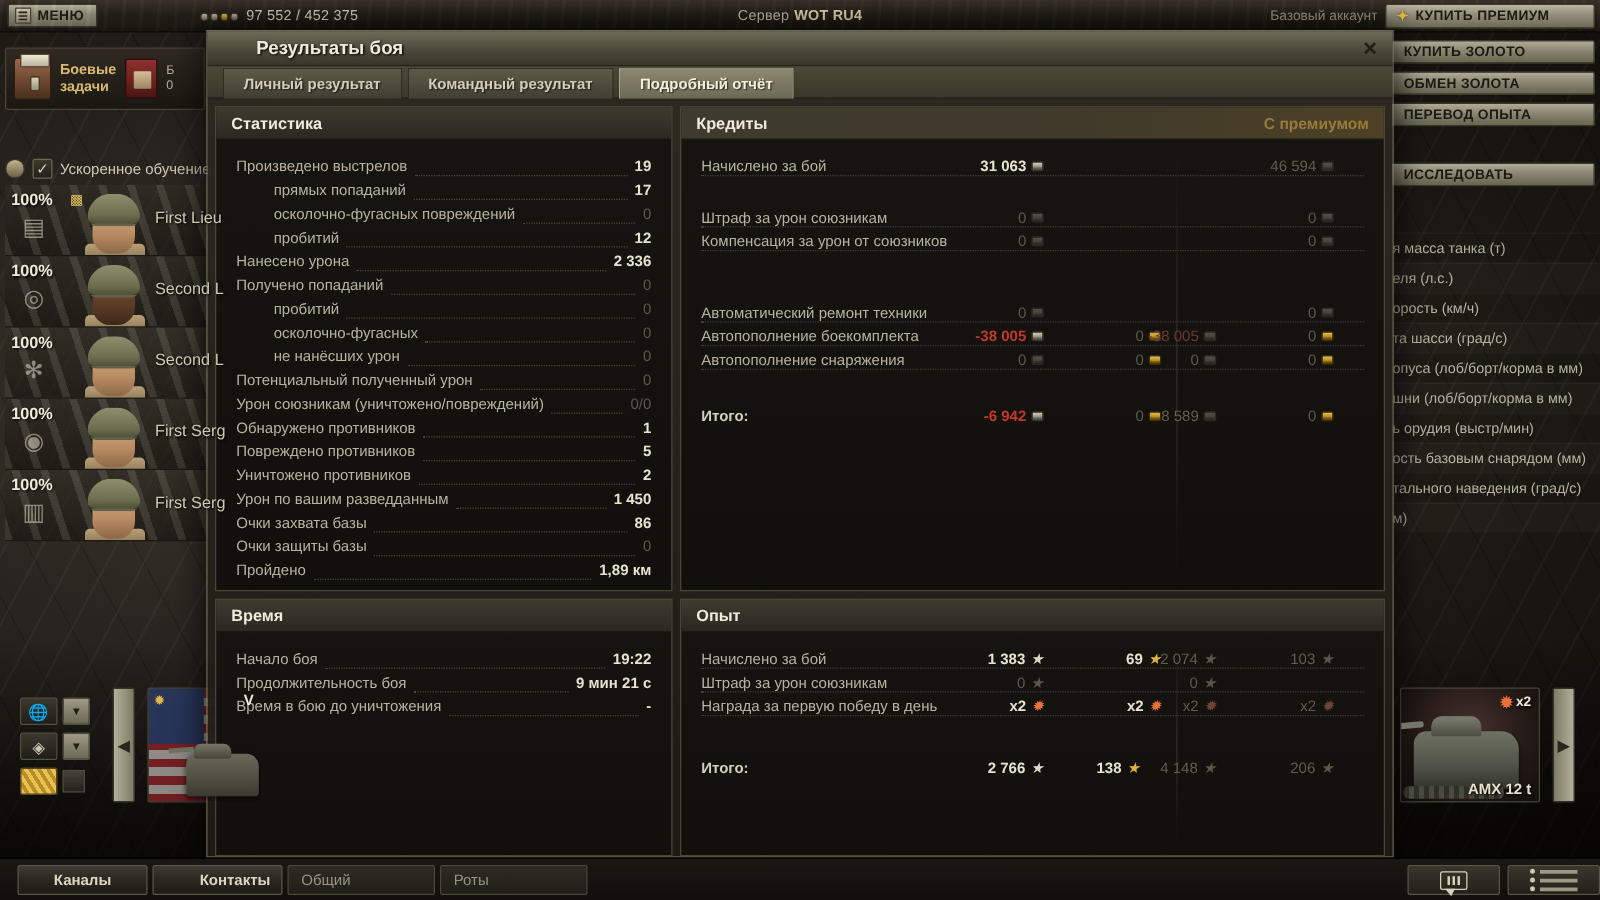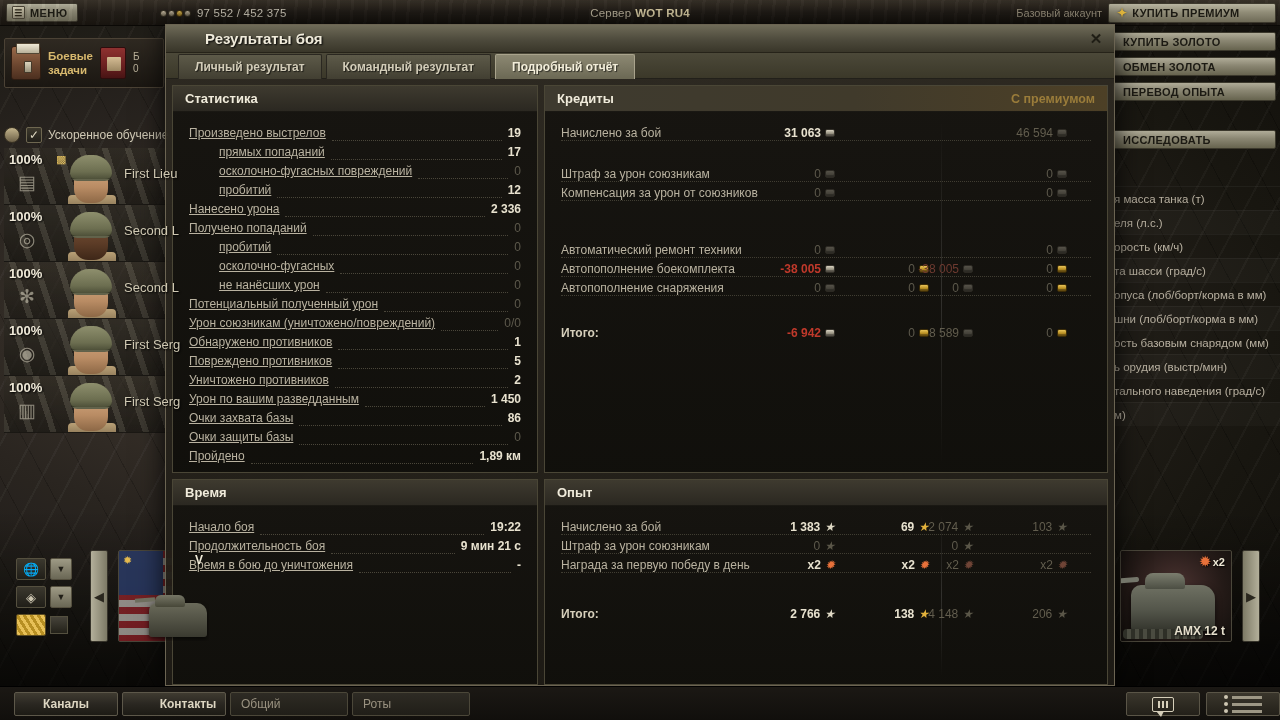--- a/index.html
+++ b/index.html
@@ -371,21 +371,21 @@
   }
   .p-title { font-size:13px; font-weight:bold; color:#f0ebdb; }
   .p-prem { margin-left:auto; font-size:12.5px; font-weight:bold; color:#9a7c3a; }
 
   .p-body { position:relative; flex:1; padding: 14px 16px 10px 16px; }
 
   .row {
     position:relative; display:flex; align-items:baseline; height: 19px;
     font-size: 12px;
   }
-  .row .lbl { color:#b9b2a0; white-space:nowrap;text-decoration:underline; }
+  .row .lbl { color:#b9b2a0; white-space:nowrap; }
   .row .lbl.ind1 { padding-left: 30px; }
   .row .dots {
     flex:1; margin: 0 6px 0 6px; height:1px; align-self:flex-end; margin-bottom:4px;
     border-bottom: 1px dotted #4a463a;
   }
   .row .val { color:#e8e2cf; font-weight:bold; white-space:nowrap; }
   .row .val.zero { color:#5d594c; font-weight:normal; }
 
   
   .crow { position:relative; height: 19px; font-size:12px; }
@@ -569,22 +569,22 @@
     <div class="side-btn" style="top:56px">ПЕРЕВОД ОПЫТА</div>
     <div class="side-btn" style="top:104px">ИССЛЕДОВАТЬ</div>
 
     <div class="spec-list">
       <div class="spec-row">я масса танка (т)</div>
       <div class="spec-row">еля (л.с.)</div>
       <div class="spec-row">орость (км/ч)</div>
       <div class="spec-row">та шасси (град/с)</div>
       <div class="spec-row">опуса (лоб/борт/корма в мм)</div>
       <div class="spec-row">шни (лоб/борт/корма в мм)</div>
+      <div class="spec-row">ь орудия (выстр/мин)</div>
       <div class="spec-row">ость базовым снарядом (мм)</div>
-      <div class="spec-row">ь орудия (выстр/мин)</div>
       <div class="spec-row">тального наведения (град/с)</div>
       <div class="spec-row">м)</div>
     </div>
 
     <div class="tank-card-r">
       <div class="x2-badge">
         <span class="star-orange">✹</span>
         <span>x2</span>
       </div>
       <div class="big-tank"></div>
@@ -919,21 +919,21 @@
                   <i class="i-star orangedim">✹</i>
                 </span>
             </div>
 
             <div class="crow">
               <span class="lbl" style="font-weight:bold;color:#d6cfbb;">Итого:</span>
               <span class="cell" style="right:256px;">
                   <span class="num">2 766</span>
                   <i class="i-star">★</i>
                 </span>
-              <span class="cell" style="right:162px;">
+              <span class="cell" style="right:179px;">
                   <span class="num">138</span>
                   <i class="i-star gold">★</i>
                 </span>
               <span class="cell" style="right:118px;">
                   <span class="num dim">4 148</span>
                   <i class="i-star dim">★</i>
                 </span>
               <span class="cell" style="right:24px;text-align:center;">
                   <span class="num dim">206</span>
                   <i class="i-star dim">★</i>

